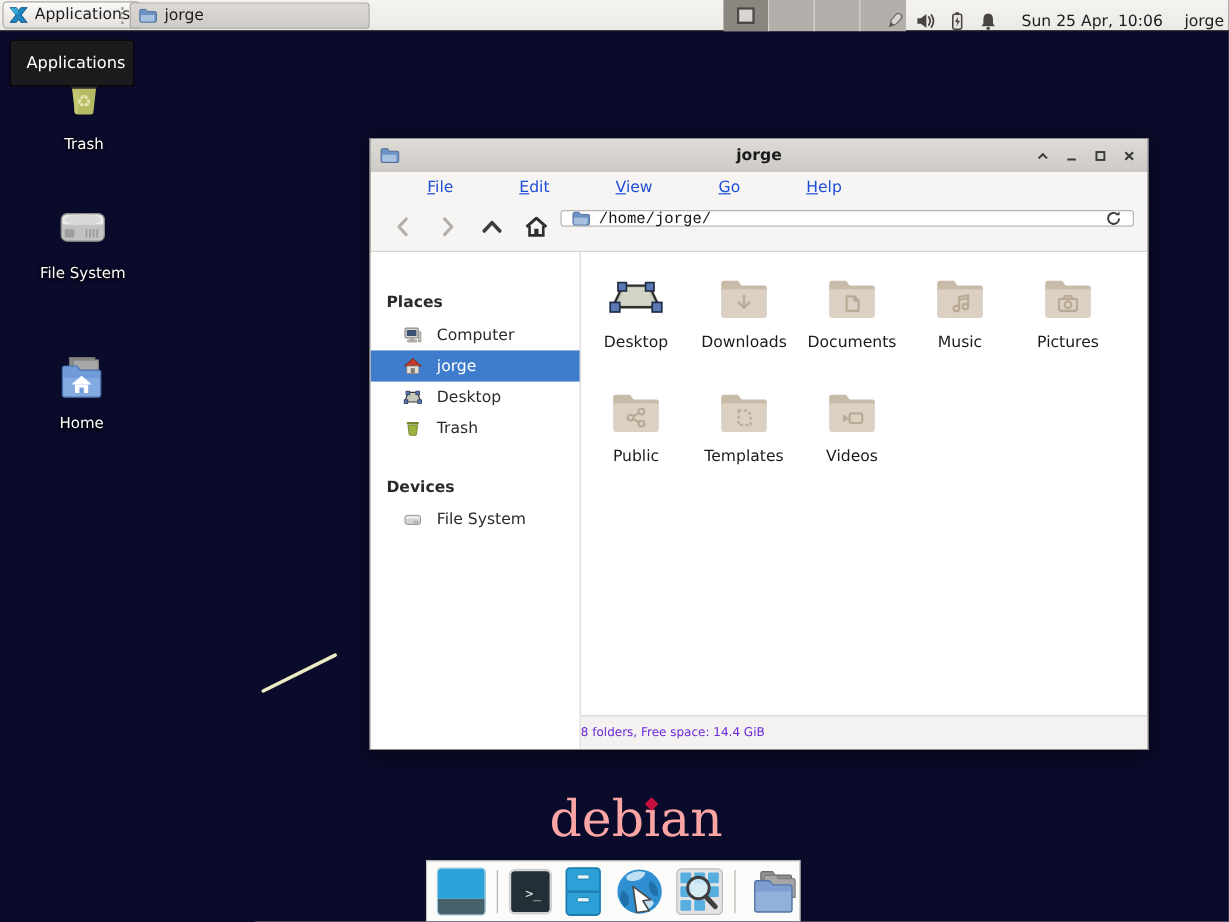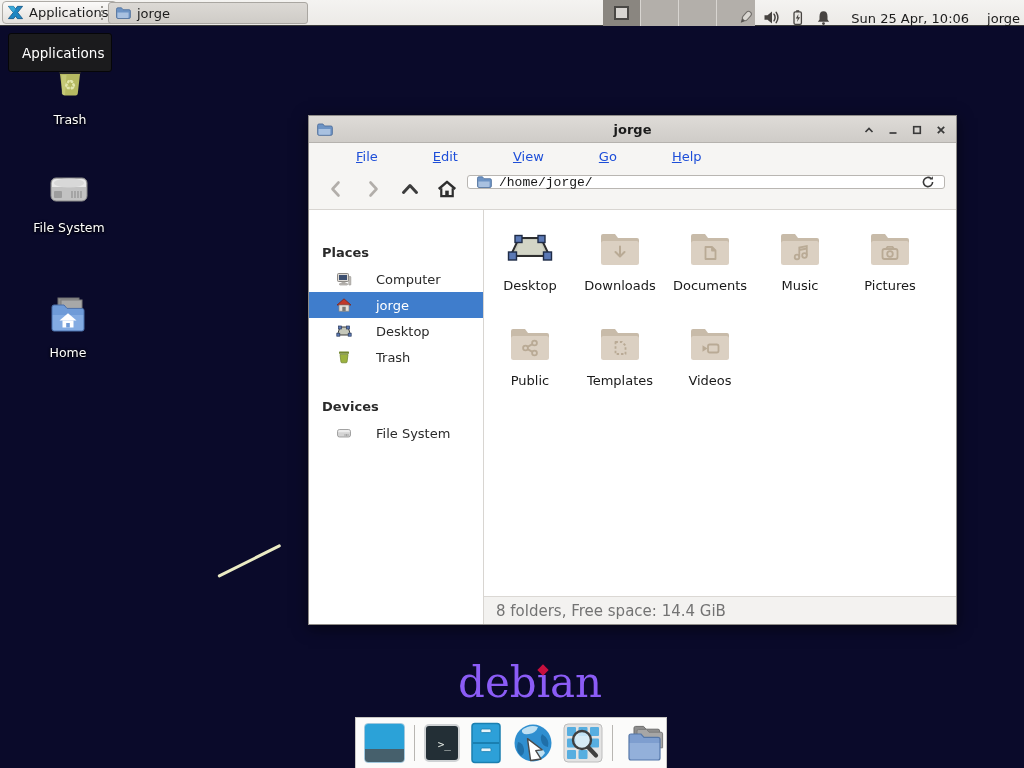--- a/index.html
+++ b/index.html
@@ -42,21 +42,21 @@
   .dicon-trash { left:20px; top:58px; }
   .dicon-fs    { left:19px; top:166px; }
   .dicon-home  { left:18px; top:291px; }
 
   .stray-line { position:absolute; left:218px; top:575px; width:70px; height:3px;
                 background:#ebebc4; transform:rotate(-26.5deg); transform-origin:left center;
                 border-radius:2px; }
 
   
   .debian { position:absolute; left:458px; top:660px; font-family:"DejaVu Serif","Liberation Serif",serif;
-            font-size:42px; color:#8b5cf6; letter-spacing:0px; display:flex; align-items:center; }
+            font-size:42px; color:#fca5a5; letter-spacing:0px; display:flex; align-items:center; }
   .debian .seg { line-height:1.1; }
   .debian .iwrap { position:relative; line-height:1.1; }
   .debian .dot { position:absolute; left:50%; top:6px; width:8px; height:8px; background:#c8103e;
                  transform:translateX(-50%) rotate(45deg); }
 
   
   .fmwin { position:absolute; left:308px; top:115px; width:649px; height:510px; background:#f6f5f3;
            border:1px solid #8f8c88; box-shadow:0 3px 14px rgba(0,0,0,.55); display:flex;
            flex-direction:column; }
   .titlebar { height:27px; background:linear-gradient(#dedbd7,#cfccc8); display:flex; align-items:center;
@@ -79,30 +79,30 @@
             justify-content:center; }
   .pathbar { position:absolute; left:158px; top:6px; width:478px; height:14px; background:#fff;
              border:1px solid #b9b6b2; border-radius:3px; display:flex; align-items:center;
              padding:0 8px; gap:7px;font-family:Liberation Mono, monospace; }
   .pathbar .ptext { font-size:13px; color:#161616; flex:1; }
 
   .fmbody { flex:1; display:flex; min-height:0; background:#fff; }
   .sidebar { width:175px; border-right:1px solid #d8d5d1; background:#fff; padding-top:6px; }
   .side-header { height:26px; line-height:26px; padding-left:13px; font-weight:bold; font-size:13px;
                  color:#2a2a2a;margin-top:24px; }
-  .side-item { height:26px; display:flex; align-items:center; gap:24px; padding-left:27px;
+  .side-item { height:26px; display:flex; align-items:center; gap:12px; padding-left:27px;
                font-size:13px; color:#2a2a2a; }
   .side-item.selected { background:#3f7dcc; color:#fff; }
 
   .filepane { flex:1; display:flex; flex-direction:column; min-width:0; }
   .filegrid { flex:1; padding:14px 0 0 1px; display:flex; flex-wrap:wrap; align-content:flex-start; }
   .fcell { width:90px; height:95px; display:flex; flex-direction:column; align-items:center; }
   .fcell .flbl { margin-top:6px; font-size:13px; color:#1a1a1a; }
   .statusbar { height:28px; background:#f3f2f0; border-top:1px solid #dbd8d4; display:flex;
-               align-items:center; padding-left:12px; font-size:15px; color:#737373; flex:0 0 28px; }
+               align-items:center; padding-left:0; font-size:10px; color:#6d28d9; flex:0 0 28px; }
 
   
   .dock { position:absolute; left:355px; top:717px; width:312px; height:51px; background:#fbfbfa;
           border:1px solid #c9c7c4; border-bottom:none; display:flex; align-items:center;
           padding-left:8px; gap:9px; }
   .dock .sep { width:1px; height:36px; background:#b8b6b2; }
   .dock-item { display:flex; align-items:center; justify-content:center; }
   .showdesk { width:43px; height:40px; border-radius:4px; overflow:hidden; border:1px solid #9fc7dd; }
   .showdesk .t { height:26px; background:#2ba2d8; }
   .showdesk .b { height:14px; background:#46606c; }

